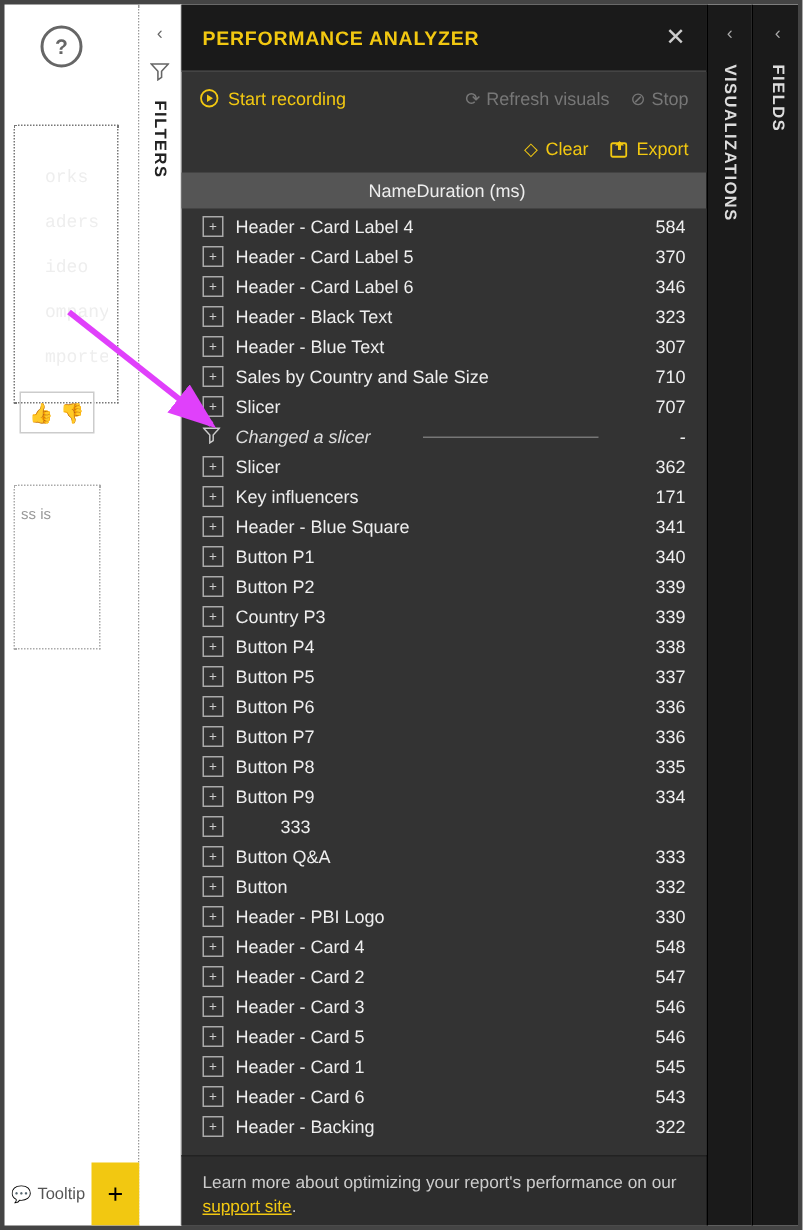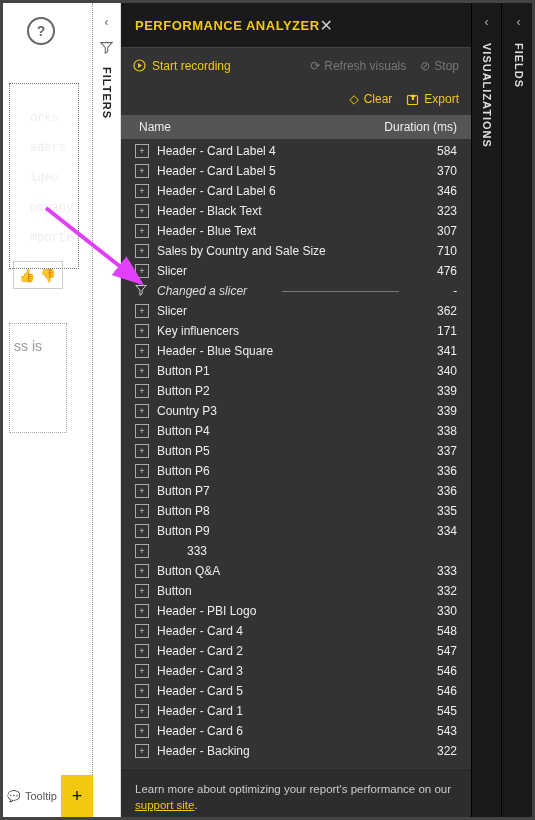--- a/index.html
+++ b/index.html
@@ -7,44 +7,44 @@
   .frame{width:535px;height:820px;border:3px solid #444;position:relative;overflow:hidden;}
   .arrow{position:absolute;left:38px;top:200px;z-index:50;pointer-events:none;}
 
   
   .canvas{position:absolute;left:0;top:0;width:90px;height:820px;border-right:1px dotted #999;}
   .help-circle{position:absolute;left:24px;top:14px;width:28px;height:28px;border:2px solid #666;border-radius:50%;display:flex;align-items:center;justify-content:center;color:#666;font-size:14px;font-weight:bold;}
   .canvas-frag{position:absolute;color:#444;}
   .frag1{left:6px;top:80px;width:70px;border:1px dotted #777;padding:14px 6px 10px 6px;font-size:9px;}
   .frag1 .row{margin:10px 0;white-space:nowrap;overflow:hidden;font-family:Liberation Mono, monospace;}
   .feedback{position:absolute;left:10px;top:258px;width:50px;height:28px;border:1px solid #ccc;display:flex;align-items:center;justify-content:center;gap:4px;font-size:13px;}
-  .frag2{left:6px;top:320px;width:58px;height:110px;border:1px dotted #aaa;padding:14px 4px;font-size:14px;color:#999;}
+  .frag2{left:6px;top:320px;width:58px;height:110px;border:1px dotted #aaa;padding:14px 4px;font-size:10px;color:#999;}
 
   
   .footer-left{position:absolute;left:0;bottom:0;width:90px;height:42px;display:flex;align-items:center;}
   .tooltip-tab{flex:1;height:42px;display:flex;align-items:center;justify-content:center;color:#555;font-size:11px;gap:4px;}
   .add-page{width:32px;height:42px;background:#F2C811;display:flex;align-items:center;justify-content:center;font-size:18px;color:#000;}
 
   
   .filters-rail{position:absolute;left:90px;top:0;width:28px;height:820px;border-right:1px solid #ddd;background:#fff;display:flex;flex-direction:column;align-items:center;padding-top:12px;}
   .filters-rail .chev{font-size:12px;color:#666;margin-bottom:12px;}
   .filters-rail .fi{font-size:13px;color:#666;margin-bottom:10px;}
   .filters-rail .vtext{writing-mode:vertical-rl;text-orientation:mixed;font-size:11px;font-weight:bold;color:#222;letter-spacing:1px;}
 
   
   .perf{position:absolute;left:118px;top:0;width:350px;height:820px;background:#333;color:#ddd;display:flex;flex-direction:column;}
-  .perf .titlebar{height:44px;background:#1a1a1a;display:flex;align-items:center;padding:0 14px;}
+  .perf .titlebar{height:44px;background:#1a1a1a;display:flex;align-items:center;padding:0 14px;justify-content:space-between;}
   .perf .titlebar .t{color:#F2C811;font-weight:bold;font-size:13px;letter-spacing:0.5px;}
   .perf .titlebar .close{color:#ccc;font-size:16px;cursor:pointer;}
   .perf .toolbar{height:36px;display:flex;align-items:center;padding:0 12px;gap:14px;font-size:12px;border-top:1px solid #444;}
   .perf .toolbar .rec{color:#F2C811;display:flex;align-items:center;gap:6px;cursor:pointer;justify-content:space-between;}
   .perf .toolbar .disabled{color:#777;display:flex;align-items:center;gap:4px;}
   .perf .toolbar2{height:32px;display:flex;align-items:center;justify-content:flex-end;padding:0 12px;gap:14px;font-size:12px;}
   .perf .toolbar2 .act{color:#F2C811;display:flex;align-items:center;gap:5px;cursor:pointer;}
-  .perf .colhead{height:24px;background:#555;display:flex;align-items:center;padding:0 14px 0 18px;font-size:12px;color:#eee;justify-content:space-between;}
+  .perf .colhead{height:24px;background:#555;display:flex;align-items:center;padding:0 14px 0 18px;font-size:12px;color:#eee;justify-content:center;}
   .perf .list{flex:1;overflow-y:auto;overflow-x:hidden;padding:2px 0;}
   .perf .list::-webkit-scrollbar{width:8px;}
   .perf .list::-webkit-scrollbar-track{background:#2a2a2a;}
   .perf .list::-webkit-scrollbar-thumb{background:#666;}
   .row{display:flex;align-items:center;height:20px;padding:0 14px 0 14px;font-size:12px;color:#eee;}
   .row .exp{width:14px;height:14px;border:1px solid #aaa;display:flex;align-items:center;justify-content:center;font-size:9px;margin-right:8px;color:#ccc;flex-shrink:0;}
   .row .nm{flex:1;white-space:nowrap;overflow:hidden;text-overflow:ellipsis;}
   .row .dur{width:50px;text-align:right;color:#eee;}
   .row.event{color:#ddd;font-style:italic;}
   .row.event .ficon{width:14px;margin-right:8px;font-size:12px;flex-shrink:0;}
@@ -179,21 +179,21 @@
           <span class="dur">307</span>
         </div>
         <div class="row">
           <span class="exp">+</span>
           <span class="nm">Sales by Country and Sale Size</span>
           <span class="dur">710</span>
         </div>
         <div class="row">
           <span class="exp">+</span>
           <span class="nm">Slicer</span>
-          <span class="dur">476</span>
+          <span class="dur">707</span>
         </div>
         <div class="row event">
           <span class="ficon"><svg width="12" height="12" viewBox="0 0 16 16">
               <path d="M1 2h14l-5.5 6v5l-3 2v-7z" fill="none" stroke="#ccc" stroke-width="1.3"></path>
             </svg></span>
           <span class="nm">Changed a slicer</span>
           <span class="line"></span>
           <span class="dur">-</span>
         </div>
         <div class="row">

